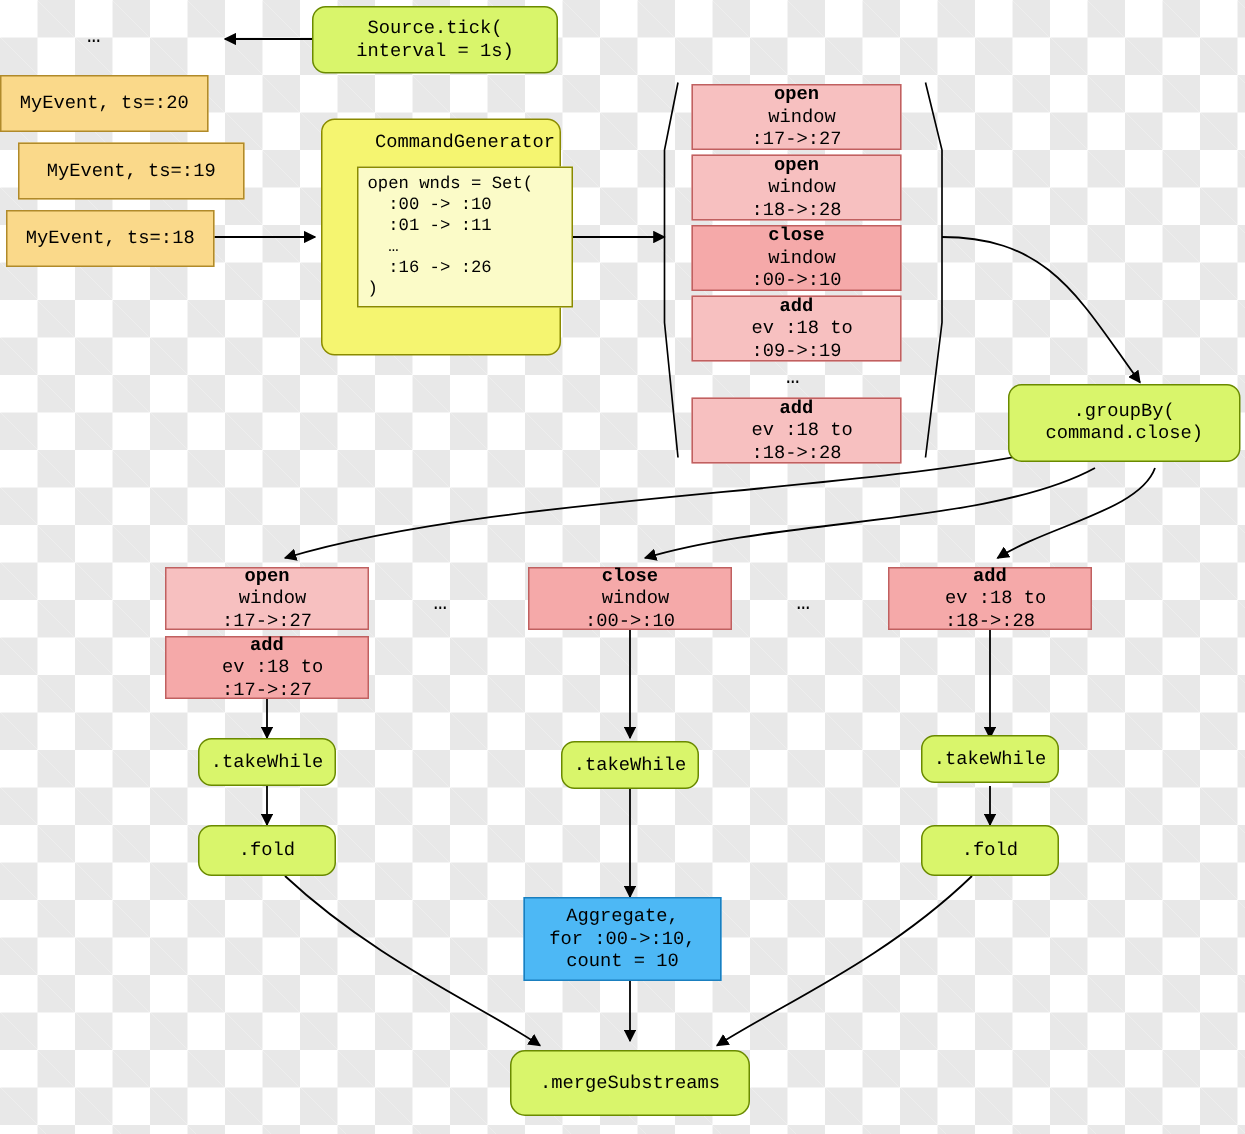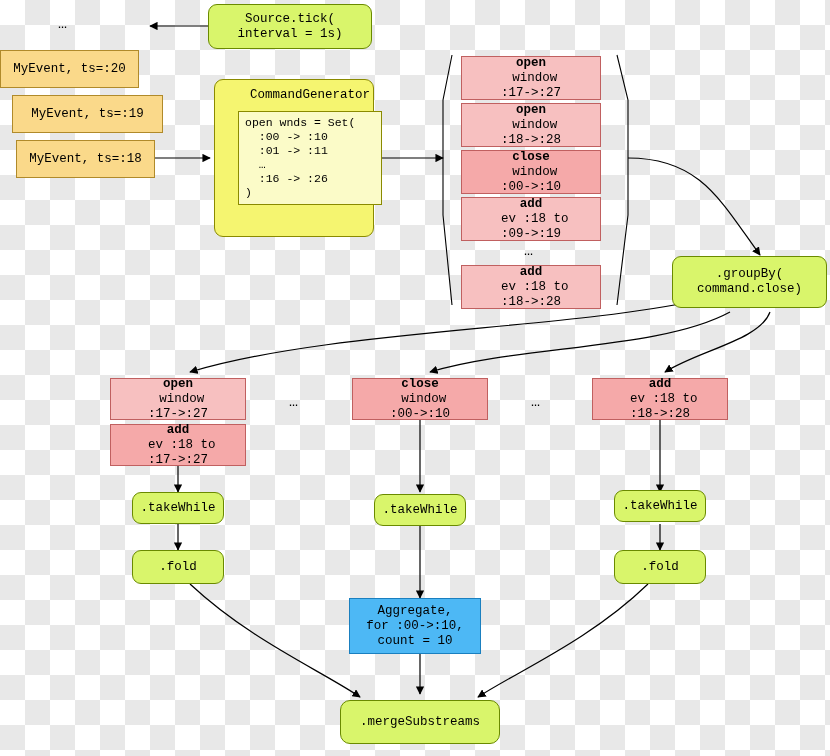--- a/index.html
+++ b/index.html
@@ -161,21 +161,21 @@
 </div>
 
 <div class="dots" style="left:58px; top:16px;">…</div>
 
 <div class="node orange" style="left:0px; top:50px; width:139px; height:38px;">
   <span>MyEvent, ts=:20</span>
 </div>
 <div class="node orange" style="left:0px; top:95px; width:151px; height:38px;margin-left:12px;">
   <span>MyEvent, ts=:19</span>
 </div>
-<div class="node orange" style="left:16px; top:140px; width:139px; height:38px;">
+<div class="node orange" style="left:4px; top:140px; width:139px; height:38px;">
   <span>MyEvent, ts=:18</span>
 </div>
 
 <div class="node cmdgen rounded" style="left:214px; top:79px; width:160px; height:158px;padding-left:32px;">
   <div class="title">CommandGenerator</div>
   <div class="inner-box cmd-line2">open wnds = Set(
   :00 -&gt; :10
   :01 -&gt; :11
   …
   :16 -&gt; :26

